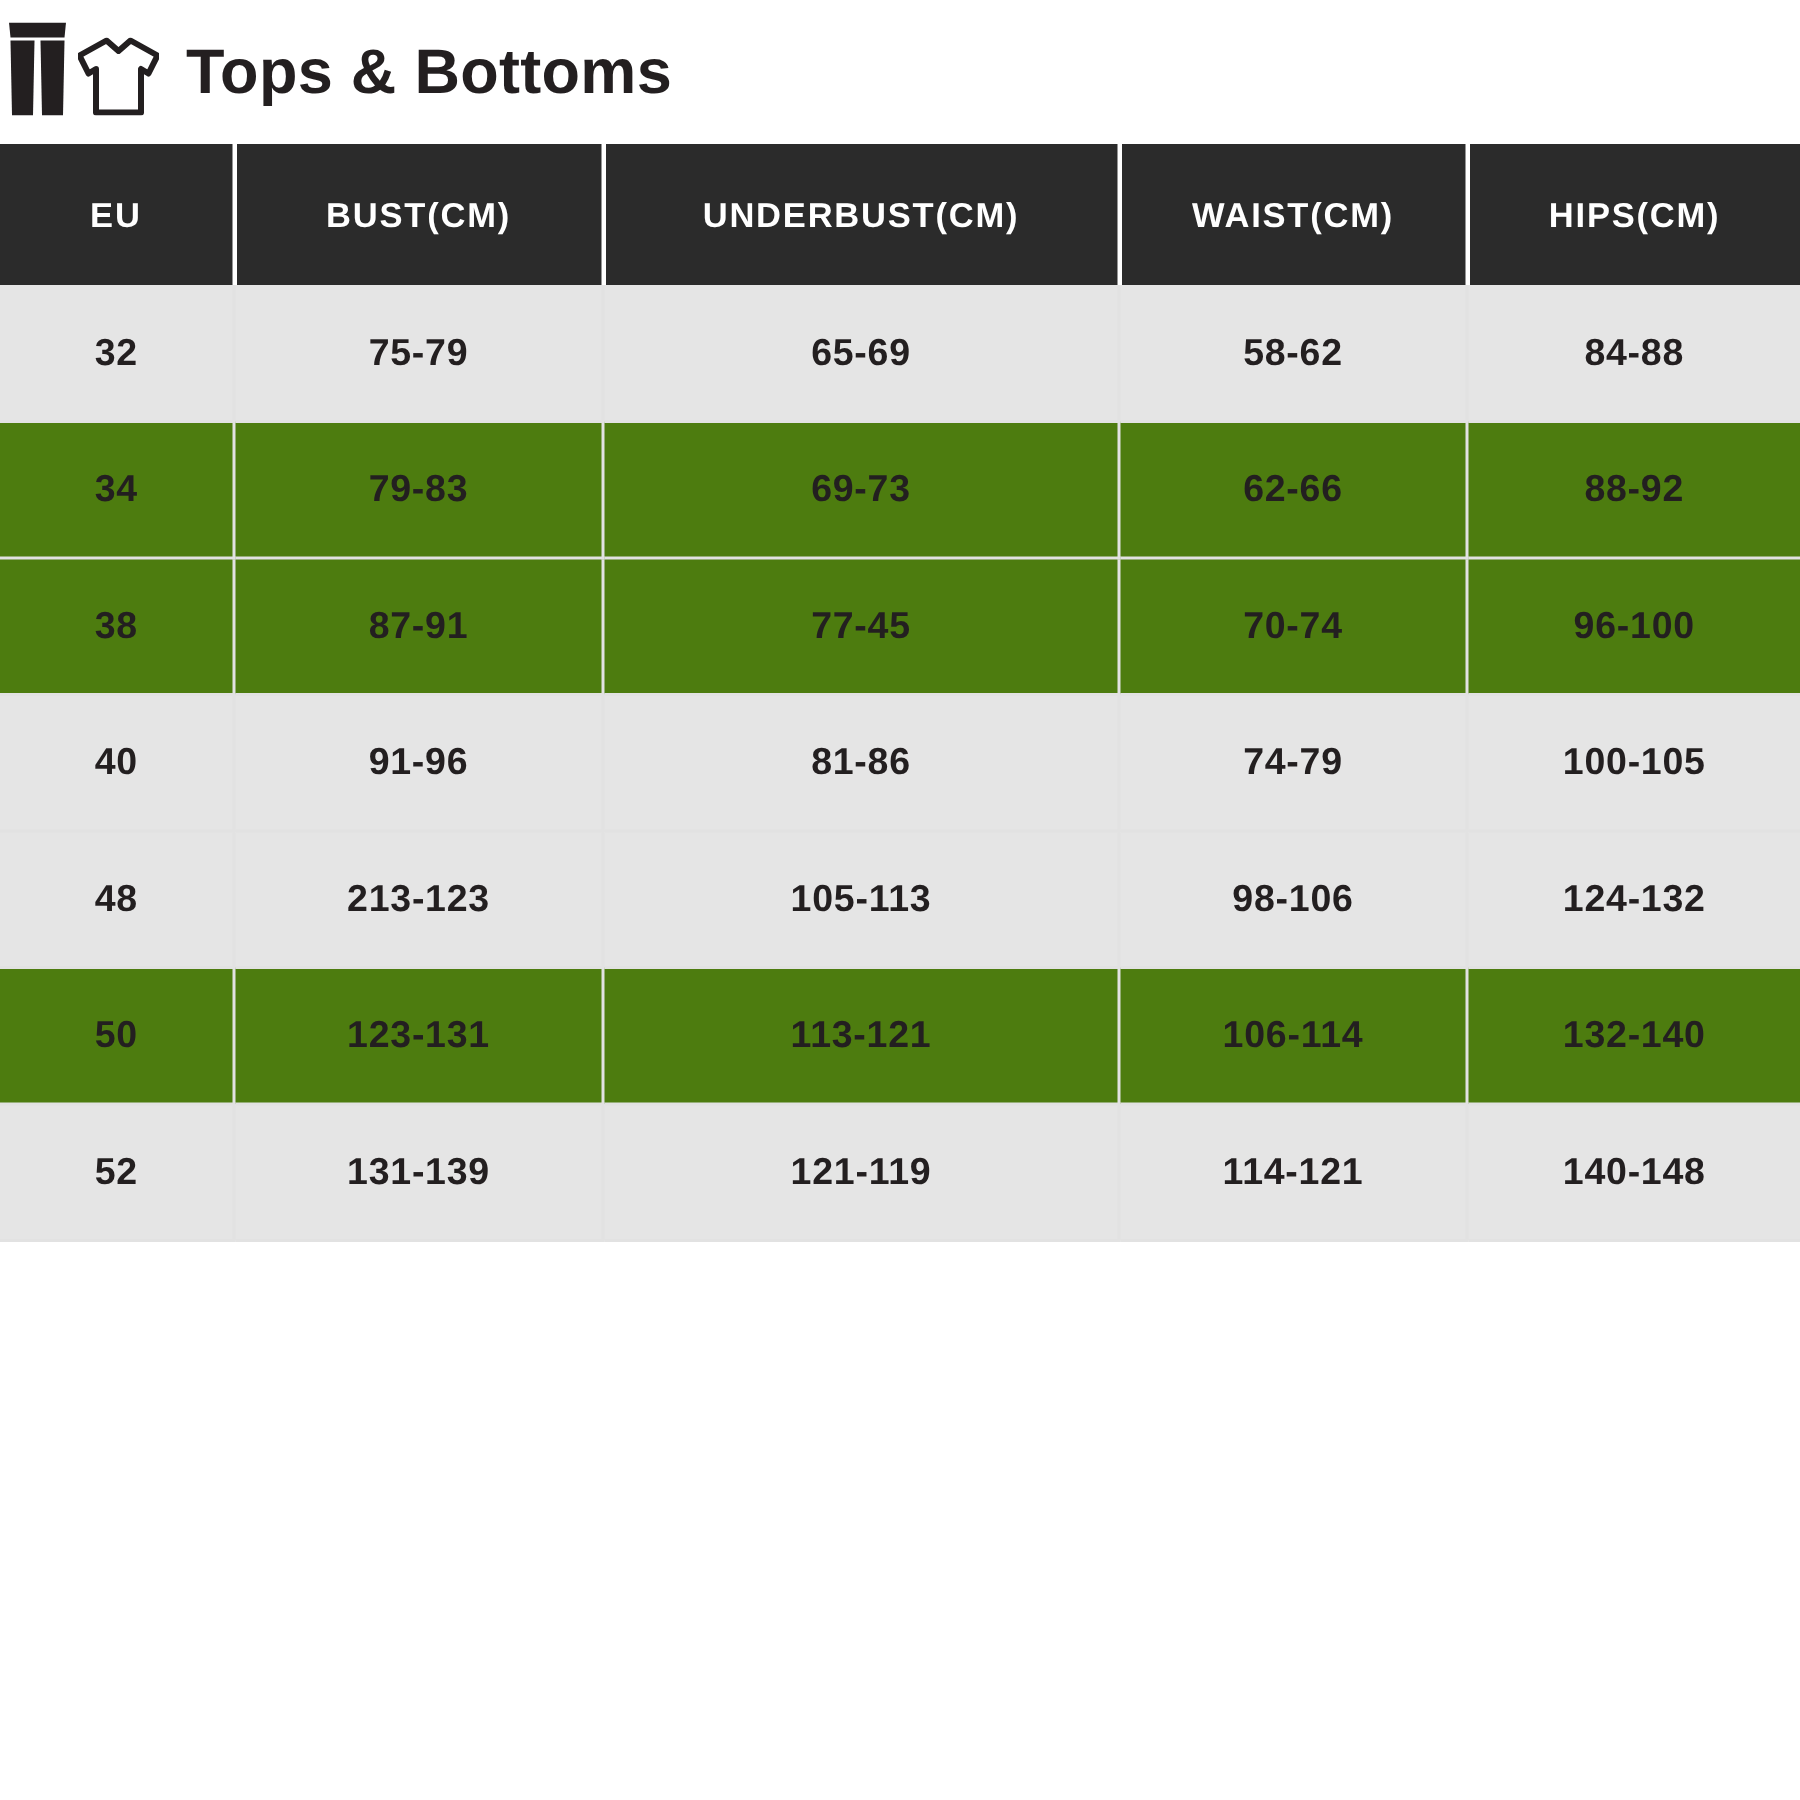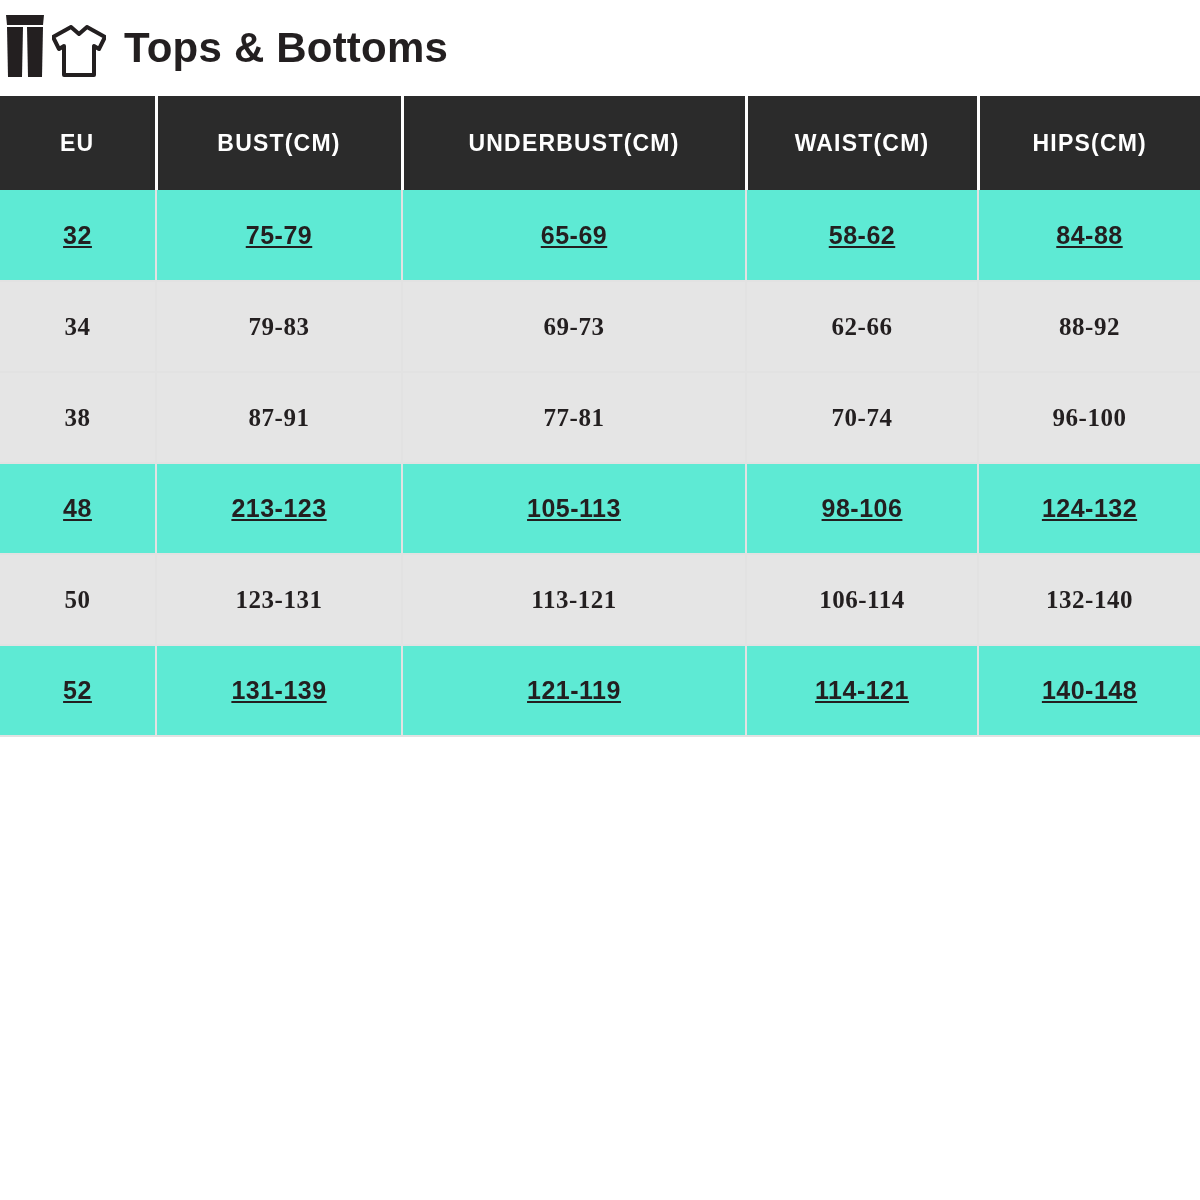--- a/index.html
+++ b/index.html
@@ -76,22 +76,22 @@
     text-align: center;
     vertical-align: middle;
     height: 91px;
     border-right: 2px solid #e2e2e2;
     border-bottom: 2px solid #e2e2e2;
     box-sizing: border-box;
     letter-spacing: 0.5px;
   }
   table.size-table tbody td:last-child { border-right: none; }
 
-  table.size-table tbody tr.odd td { background: #5eead4; text-decoration: underline; }
-  table.size-table tbody tr.even td { background: #e5e5e5; font-family: Liberation Serif, serif; }
+  table.size-table tbody tr.odd td { background: #e5e5e5; }
+  table.size-table tbody tr.even td { background: #4d7c0f; }
 
   
   col.c0 { width: 156px; }
   col.c1 { width: 246px; }
   col.c2 { width: 344px; }
   col.c3 { width: 232px; }
   col.c4 { width: 222px; }
 </style>
 </head>
 <body>
@@ -144,23 +144,30 @@
       <tr class="even">
         <td>34</td>
         <td>79-83</td>
         <td>69-73</td>
         <td>62-66</td>
         <td>88-92</td>
       </tr>
       <tr class="even">
         <td>38</td>
         <td>87-91</td>
-        <td>77-81</td>
+        <td>77-45</td>
         <td>70-74</td>
         <td>96-100</td>
+      </tr>
+      <tr class="odd">
+        <td>40</td>
+        <td>91-96</td>
+        <td>81-86</td>
+        <td>74-79</td>
+        <td>100-105</td>
       </tr>
       <tr class="odd">
         <td>48</td>
         <td>213-123</td>
         <td>105-113</td>
         <td>98-106</td>
         <td>124-132</td>
       </tr>
       <tr class="even">
         <td>50</td>

